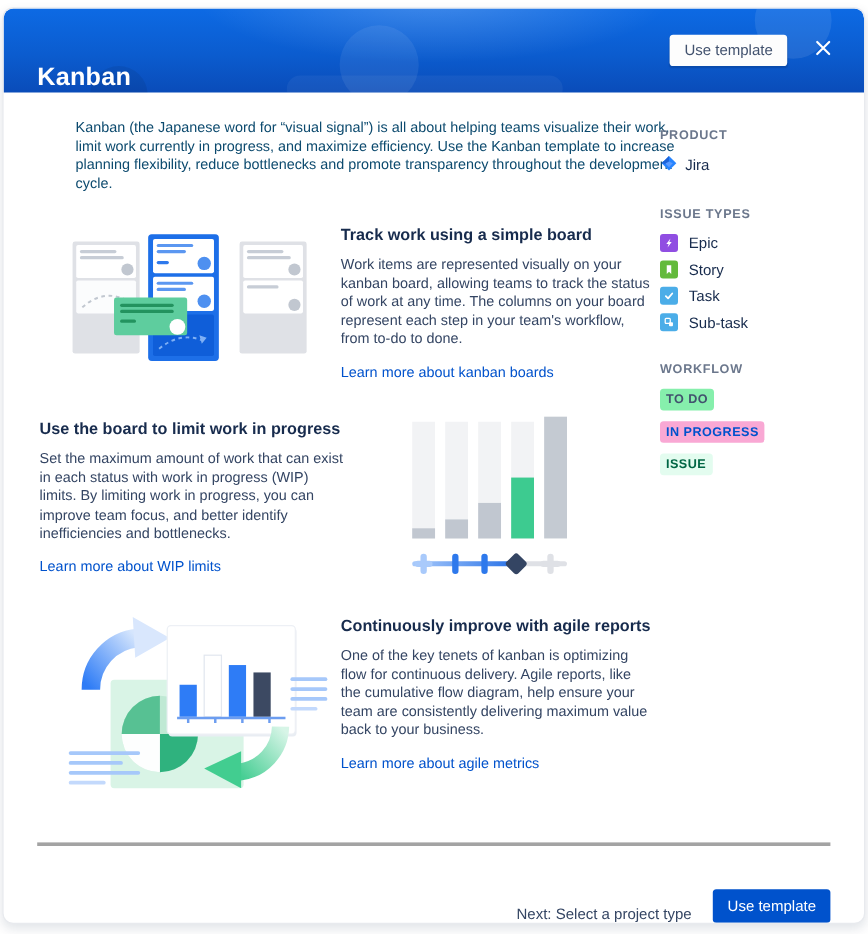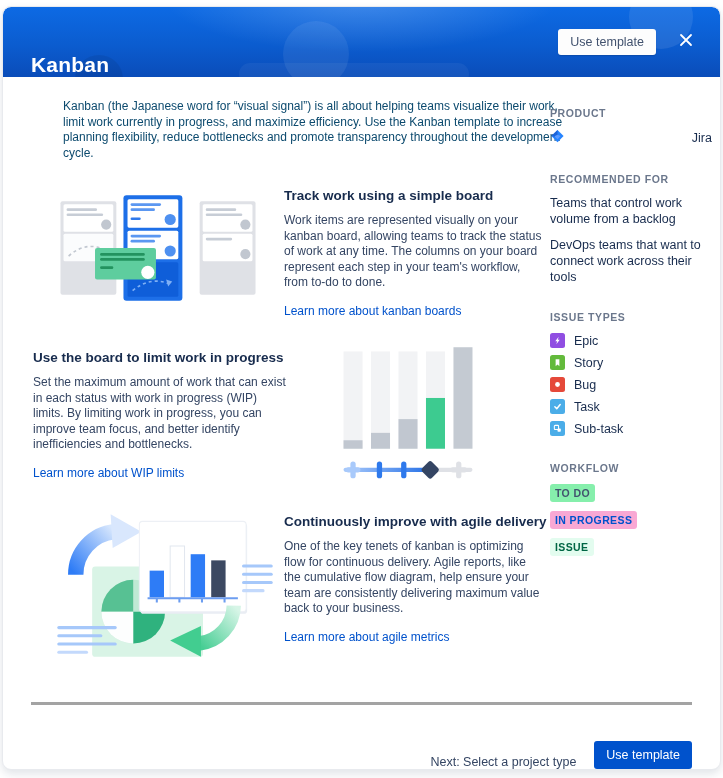--- a/index.html
+++ b/index.html
@@ -33,21 +33,21 @@
   .f1i{left:50px;top:180px;width:210px;height:128px;}
   .f1t{left:281px;top:181px;width:258px;}
   .f2t{left:30px;top:343px;width:256px;}
   .f2i{left:330px;top:336px;width:150px;height:148px;}
   .f3i{left:48px;top:500px;width:226px;height:156px;}
   .f3t{left:281px;top:507px;width:260px;}
   
   .sidebar{position:absolute;left:547px;top:100px;width:162px;}
   .sb-label{font-size:10.5px;font-weight:700;color:#6B778C;letter-spacing:.6px;margin-bottom:10px;}
   .sb-section{margin-bottom:26px;}
-  .product-row{display:flex;align-items:center;gap:6px;font-size:12.5px;color:#172B4D;justify-content:space-between;}
+  .product-row{display:flex;align-items:center;gap:6px;font-size:12.5px;color:#172B4D;}
   .rec-item{font-size:12.5px;line-height:16px;color:#172B4D;margin-bottom:10px;}
   .it-row{display:flex;align-items:flex-end;gap:9px;font-size:12.5px;color:#172B4D;margin-bottom:7px;}
   .it-ic{width:15px;height:15px;border-radius:2.5px;display:flex;align-items:center;justify-content:center;flex:none;}
   .ic-epic{background:#904EE2;} .ic-story{background:#63BA3C;} .ic-bug{background:#E5493A;}
   .ic-task{background:#4BADE8;} .ic-subtask{background:#4BADE8;}
   .badge{display:inline-block;font-size:10.5px;font-weight:700;letter-spacing:.4px;
     padding:3px 5px;border-radius:3px;margin-bottom:9px;}
   .badge.todo{background:#86efac;color:#42526E;}
   .badge.inprog{background:#f9a8d4;color:#0052CC;}
   .badge.done{background:#E3FCEF;color:#006644;}
@@ -198,71 +198,58 @@
       <path d="M178 96 A38 38 0 0 1 144 133" stroke="url(#gga)" stroke-width="14" fill="none"></path>
       <polygon points="116,130 146,116 146,146" fill="#42CD90"></polygon>
       <rect x="6" y="116" width="58" height="3" rx="1.5" fill="#A6C8FA"></rect>
       <rect x="6" y="124" width="44" height="3" rx="1.5" fill="#A6C8FA"></rect>
       <rect x="6" y="132" width="58" height="3" rx="1.5" fill="#A6C8FA"></rect>
       <rect x="6" y="140" width="30" height="3" rx="1.5" fill="#C3D9FC"></rect>
     </svg>
   </div>
 
   <div class="f-text f3t">
-    <h3>Continuously improve with agile delivery</h3>
+    <h3>Continuously improve with agile reports</h3>
     <p>One of the key tenets of kanban is optimizing flow for continuous delivery. Agile reports, like the cumulative flow diagram, help ensure your team are consistently delivering maximum value back to your business.</p>
     <a href="#">Learn more about agile metrics</a>
   </div>
 
   <div class="sidebar">
     <div class="sb-section">
       <div class="sb-label">PRODUCT</div>
       <div class="product-row">
         <span>
           <svg width="15" height="15" viewBox="0 0 16 16">
             <path d="M8 1l6.5 6.5L8 14 1.5 7.5z" fill="#2684FF"></path>
             <path d="M1.5 7.5L8 1v5L5.6 8.4z" fill="#1D63D8"></path>
             <path d="M8 6l3.4 1.5L8 11 4.8 7.8z" fill="#5C9BFF"></path>
           </svg>
         </span>
         <span>Jira</span>
       </div>
     </div>
 
-    <div class="sb-section">
-      <div class="sb-label">RECOMMENDED FOR</div>
-      <div class="rec-item">Teams that control work volume from a backlog</div>
-      <div class="rec-item">DevOps teams that want to connect work across their tools</div>
-    </div>
 
     <div class="sb-section">
       <div class="sb-label">ISSUE TYPES</div>
       <div class="it-row">
         <span class="it-ic ic-epic">
           <svg width="9" height="9" viewBox="0 0 12 12">
               <path d="M7.6 1L3 7h2.6L4.4 11 9 5H6.4z" fill="#fff"></path>
             </svg>
         </span>
         <span>Epic</span>
       </div>
       <div class="it-row">
         <span class="it-ic ic-story">
           <svg width="9" height="9" viewBox="0 0 12 12">
               <path d="M3.5 1.5h5V11L6 8.6 3.5 11z" fill="#fff"></path>
             </svg>
         </span>
         <span>Story</span>
-      </div>
-      <div class="it-row">
-        <span class="it-ic ic-bug">
-          <svg width="9" height="9" viewBox="0 0 12 12">
-              <circle cx="6" cy="6" r="3.2" fill="#fff"></circle>
-            </svg>
-        </span>
-        <span>Bug</span>
       </div>
       <div class="it-row">
         <span class="it-ic ic-task">
           <svg width="9" height="9" viewBox="0 0 12 12">
               <path d="M2.5 6.4L5 8.9 9.6 3.4" stroke="#fff" stroke-width="2" fill="none" stroke-linecap="round" stroke-linejoin="round"></path>
             </svg>
         </span>
         <span>Task</span>
       </div>
       <div class="it-row">

